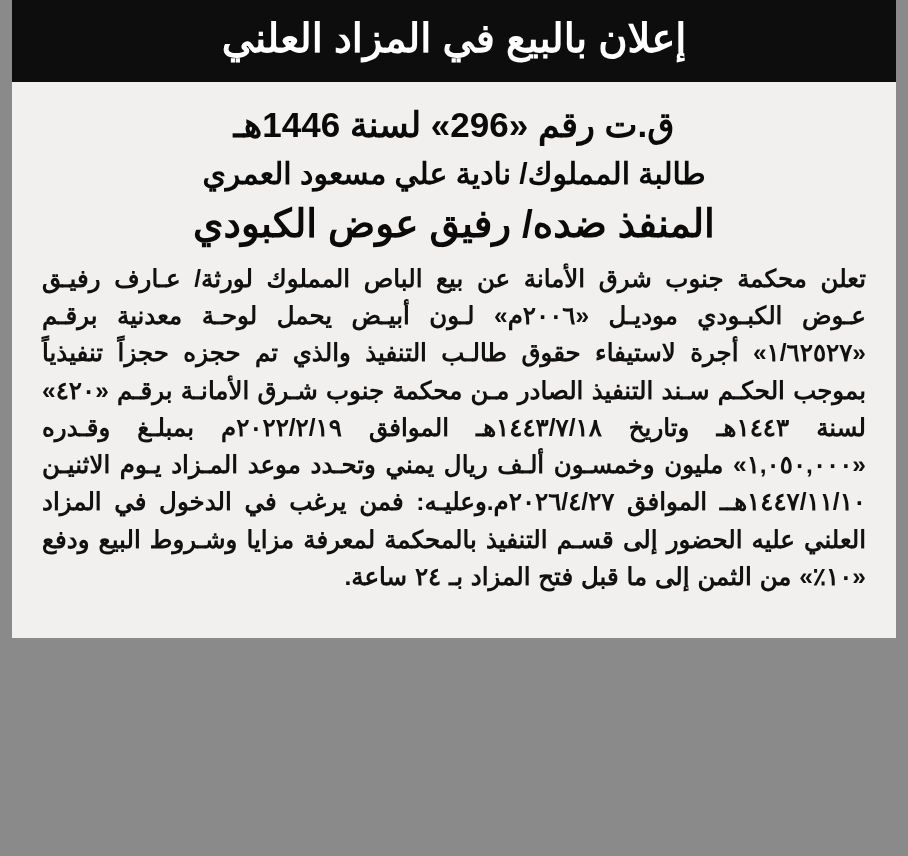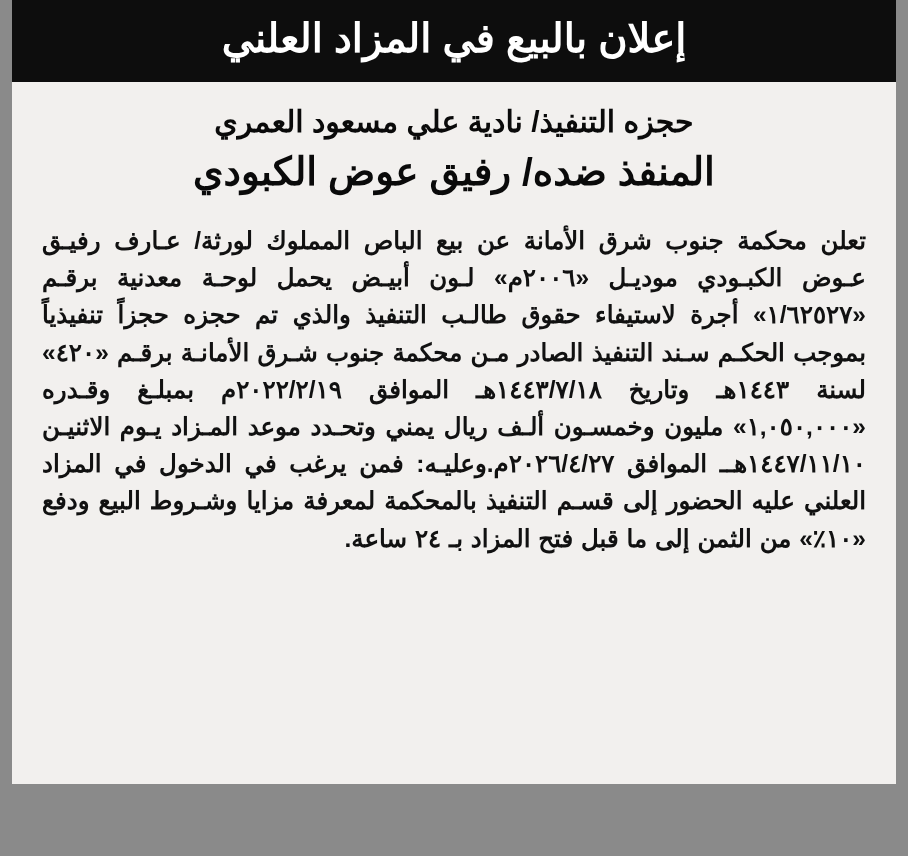--- a/index.html
+++ b/index.html
@@ -18,21 +18,21 @@
     width: 908px;
     height: 856px;
     background: #8a8a8a;
     box-sizing: border-box;
   }
   .sheet {
     position: absolute;
     left: 12px;
     top: 0px;
     width: 884px;
-    height: 784px;
+    height: 638px;
     background: #f2f0ee;
     box-sizing: border-box;
   }
   .header-band {
     position: relative;
     width: 100%;
     height: 82px;
     background: #0d0d0d;
     display: flex;
     align-items: center;
@@ -72,21 +72,21 @@
   .headline-3 {
     font-size: 39px;
     line-height: 1.36;
     margin-top: 2px;
   }
   .rule {
     height: 0px;
     margin: 6px 0 0 0;
   }
   .body-text {
-    margin-top: 24px;
+    margin-top: 10px;
     font-size: 24.5px;
     line-height: 1.52;
     color: #111111;
     text-align: justify;
     text-align-last: justify;
     font-weight: 600;
     letter-spacing: 0px;
     word-spacing: 1px;
   }
   .body-text p {
@@ -104,21 +104,22 @@
 <div class="page">
   <div class="sheet">
 
     <div class="header-band">
       <div class="header-title">إعلان بالبيع في المزاد العلني</div>
     </div>
 
     <div class="body-wrap">
 
       <div class="headline-block">
-        <div class="headline-2">حجزه التنفيذ/ نادية علي مسعود العمري</div>
+        <div class="headline-1">ق.ت رقم «296» لسنة 1446هـ</div>
+        <div class="headline-2">طالبة المملوك/ نادية علي مسعود العمري</div>
         <div class="headline-3">المنفذ ضده/ رفيق عوض الكبودي</div>
       </div>
 
       <div class="rule"></div>
 
       <div class="body-text">
         <p class="lastline">تعلن محكمة جنوب شرق الأمانة عن بيع الباص المملوك لورثة/ عـارف رفيـق عـوض الكبـودي موديـل «٢٠٠٦م» لـون أبيـض يحمل لوحـة معدنية برقـم «١/٦٢٥٢٧» أجرة لاستيفاء حقوق طالـب التنفيذ والذي تم حجزه حجزاً تنفيذياً بموجب الحكـم سـند التنفيذ الصادر مـن محكمة جنوب شـرق الأمانـة برقـم «٤٢٠» لسنة ١٤٤٣هـ وتاريخ ١٤٤٣/٧/١٨هـ الموافق ٢٠٢٢/٢/١٩م بمبلـغ وقـدره «١,٠٥٠,٠٠٠» مليون وخمسـون ألـف ريال يمني وتحـدد موعد المـزاد يـوم الاثنيـن ١٤٤٧/١١/١٠هــ الموافق ٢٠٢٦/٤/٢٧م.وعليـه: فمن يرغب في الدخول في المزاد العلني عليه الحضور إلى قسـم التنفيذ بالمحكمة لمعرفة مزايا وشـروط البيع ودفع «١٠٪» من الثمن إلى ما قبل فتح المزاد بـ ٢٤ ساعة.</p>
       </div>
 
     </div>

